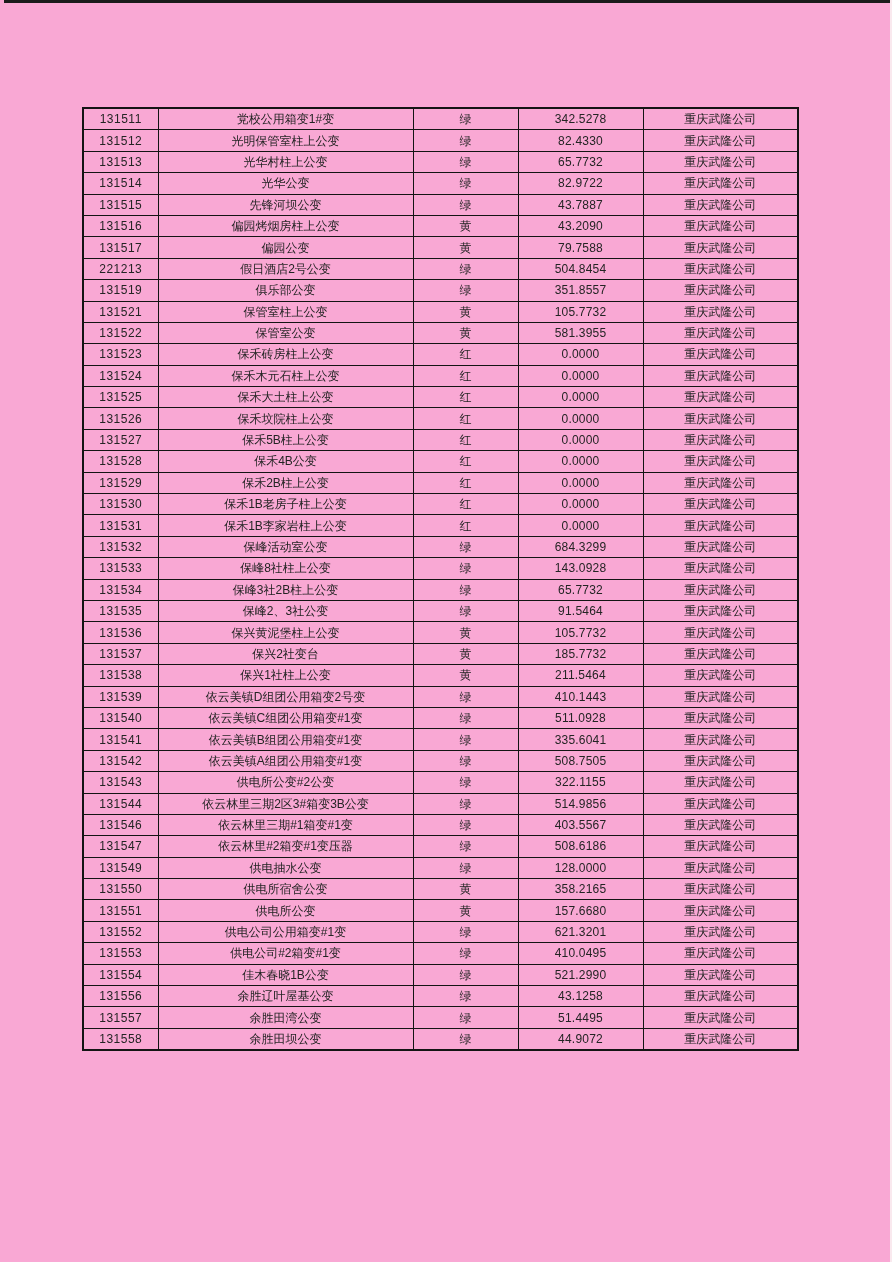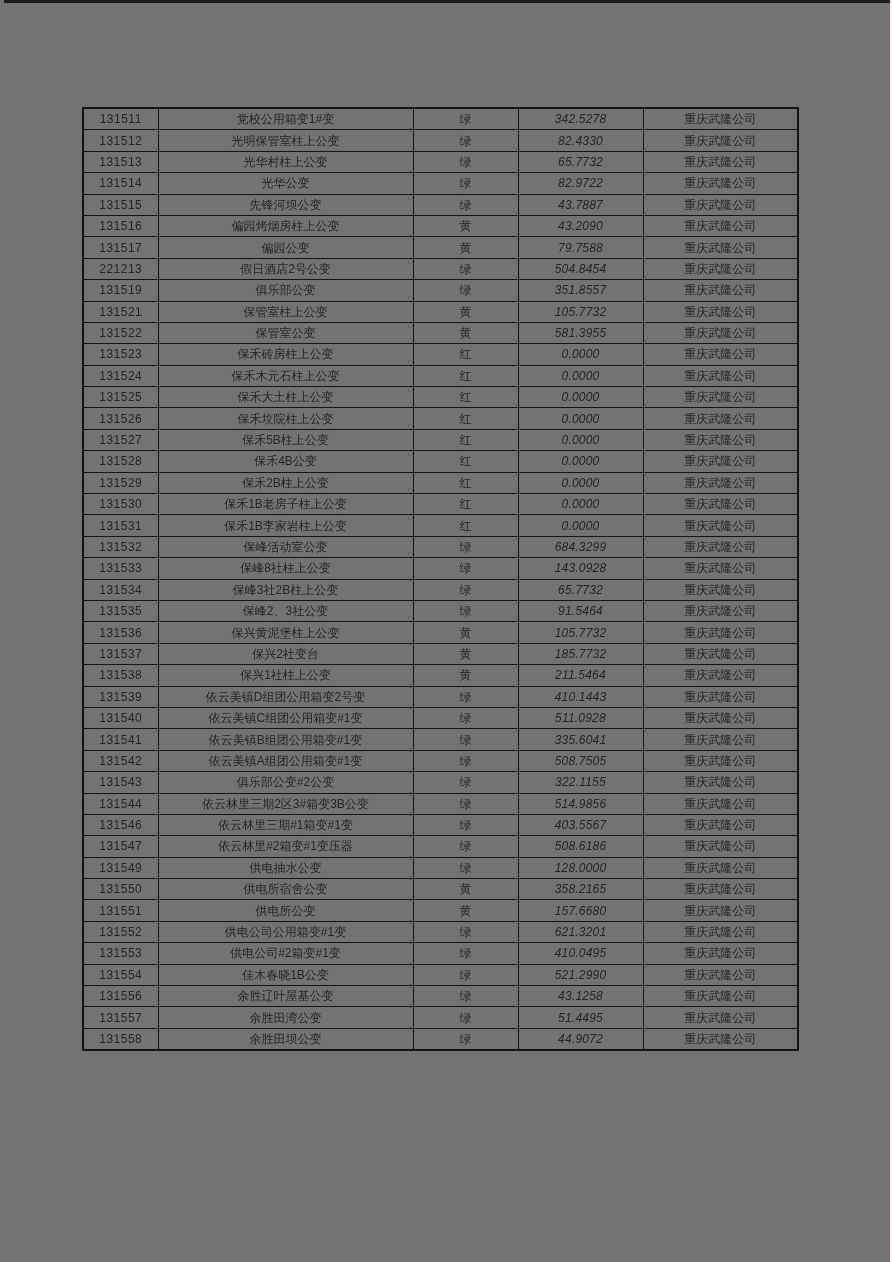--- a/index.html
+++ b/index.html
@@ -4,21 +4,21 @@
 <style>
   html, body {
     margin: 0;
     padding: 0;
     background: #ffffff;
   }
   .page {
     position: relative;
     width: 892px;
     height: 1262px;
-    background: #737373;
+    background: #f9a8d4;
     overflow: hidden;
     font-family: "Liberation Sans", "DejaVu Sans", sans-serif;
   }
   .top-border {
     position: absolute;
     left: 4px;
     right: 0;
     top: 0;
     height: 3px;
     background: #1b1b1b;
@@ -50,21 +50,20 @@
     line-height: 1;
     color: #242424;
     white-space: nowrap;
     overflow: hidden;
   }
   td.cell-id {
     letter-spacing: 0.5px;
   }
   td.cell-value {
     letter-spacing: 0.2px;
-    font-style: italic;
   }
   col.c-id      { width: 75px; }
   col.c-name    { width: 255px; }
   col.c-status  { width: 105px; }
   col.c-value   { width: 125px; }
   col.c-company { width: 155px; }
 </style>
 </head>
 <body>
 
@@ -325,21 +324,21 @@
     <tr>
       <td class="cell-id">131542</td>
       <td class="cell-name">依云美镇A组团公用箱变#1变</td>
       <td class="cell-status">绿</td>
       <td class="cell-value">508.7505</td>
       <td class="cell-company">重庆武隆公司</td>
     </tr>
 
     <tr>
       <td class="cell-id">131543</td>
-      <td class="cell-name">俱乐部公变#2公变</td>
+      <td class="cell-name">供电所公变#2公变</td>
       <td class="cell-status">绿</td>
       <td class="cell-value">322.1155</td>
       <td class="cell-company">重庆武隆公司</td>
     </tr>
 
     <tr>
       <td class="cell-id">131544</td>
       <td class="cell-name">依云林里三期2区3#箱变3B公变</td>
       <td class="cell-status">绿</td>
       <td class="cell-value">514.9856</td>

